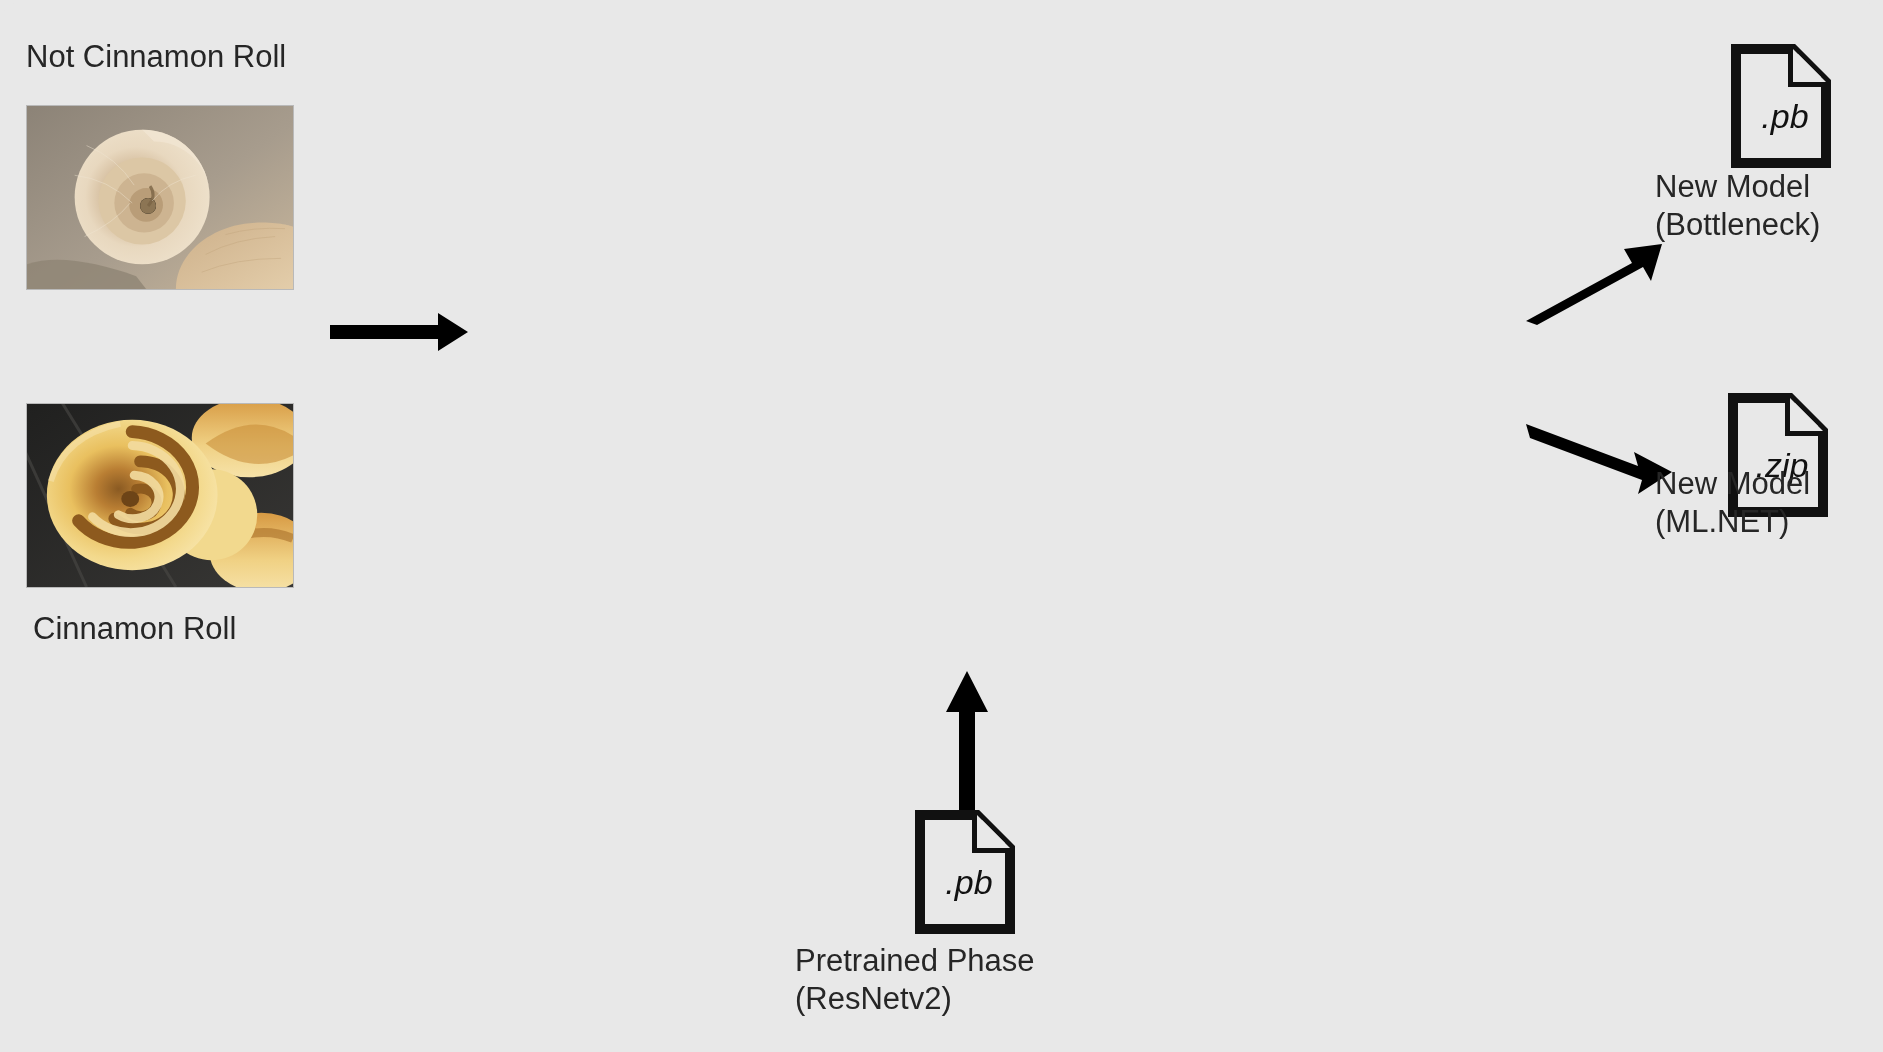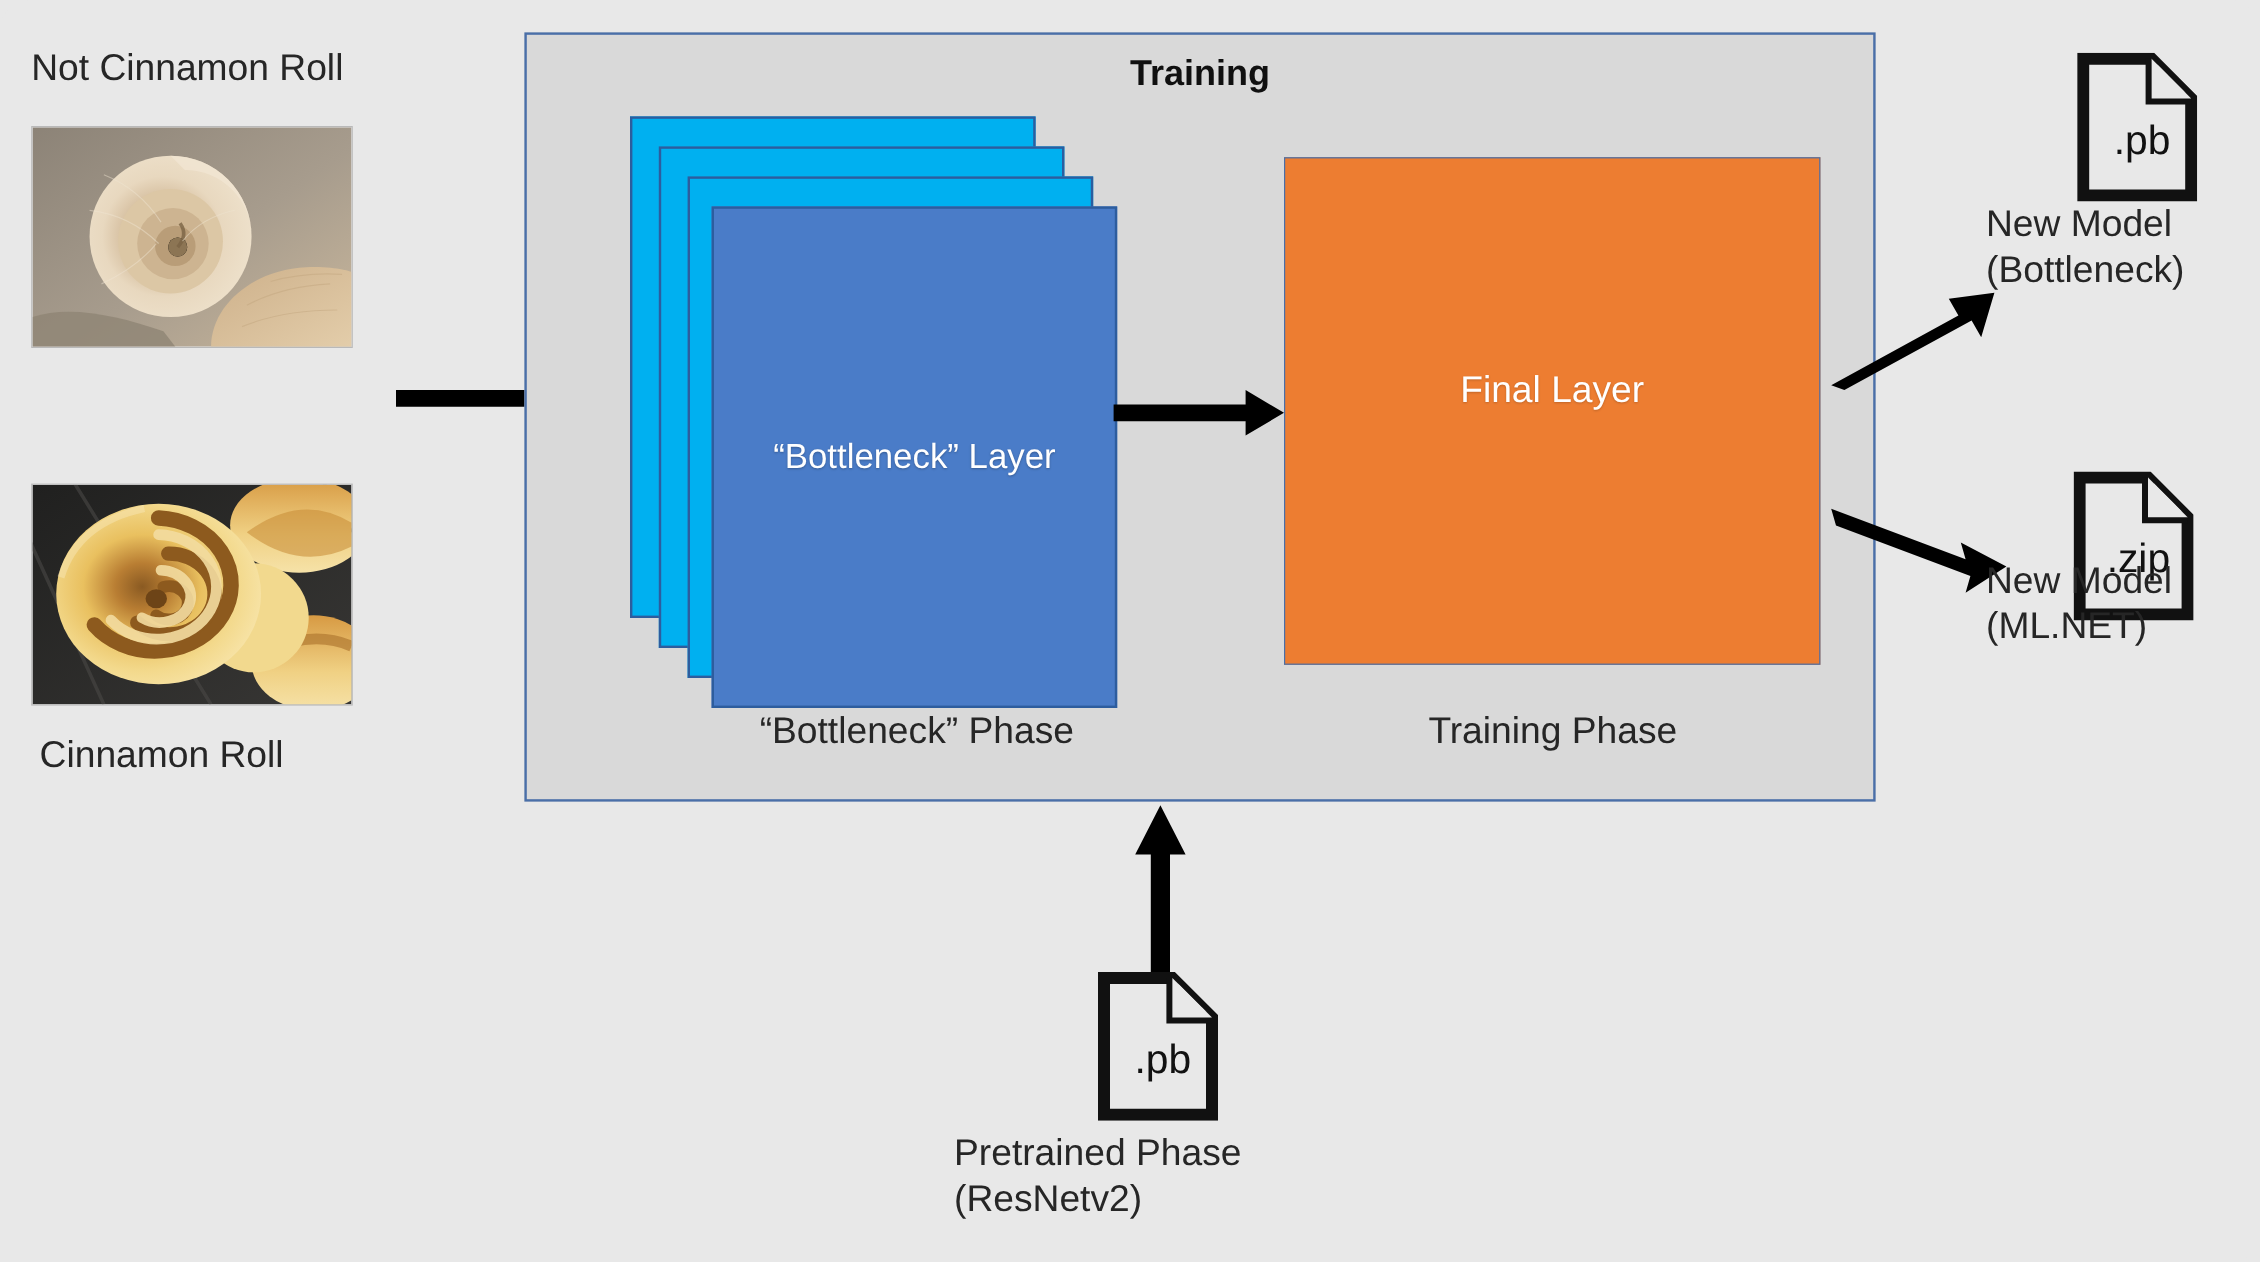--- a/index.html
+++ b/index.html
@@ -93,21 +93,21 @@
   
   .phase-caption {
     position: absolute;
     font-size: 31px;
     color: #262626;
     white-space: nowrap;
     text-align: center;
   }
 
   
-  .file-icon { position: absolute; }
+  .file-icon { position: absolute; font-style: italic; }
   .file-icon svg { display: block; }
 
   
   .arrow { position: absolute; }
   .arrow svg { display: block; overflow: visible; }
 </style>
 </head>
 <body>
 
 <div id="canvas">
@@ -210,44 +210,20 @@
   </div>
 
   <div class="label" style="left:33px; top:610px; text-align:right;">Cinnamon Roll</div>
 
   <div class="arrow" style="left:330px; top:305px; width:140px; height:54px;">
     <svg width="140" height="54" viewBox="0 0 140 54">
       <path d="M0 20 L108 20 L108 8 L138 27 L108 46 L108 34 L0 34 Z" fill="#000000"></path>
     </svg>
   </div>
 
-  <div id="training-box">
-
-    <div id="training-title">Training</div>
-
-    <div class="stack-layer cyan" style="left:86px; top:68px;"></div>
-    <div class="stack-layer cyan" style="left:110px; top:93px;"></div>
-    <div class="stack-layer cyan" style="left:134px; top:118px;"></div>
-    <div class="stack-layer front" style="left:154px; top:143px;">
-      <span class="txt">“Bottleneck” Layer</span>
-    </div>
-
-    <div class="arrow" style="left:489px; top:288px; width:146px; height:54px;">
-      <svg width="146" height="54" viewBox="0 0 146 54">
-        <path d="M0 20 L110 20 L110 8 L142 27 L110 46 L110 34 L0 34 Z" fill="#000000"></path>
-      </svg>
-    </div>
-
-    <div id="final-layer" style="left:631px; top:102px; width:447px; height:423px;">
-      <span class="txt">Final Layer</span>
-    </div>
-
-    <div class="phase-caption" style="left:160px; top:562px; width:330px;">“Bottleneck” Phase</div>
-    <div class="phase-caption" style="left:690px; top:562px; width:330px;">Training Phase</div>
-  </div>
 
   <div class="arrow" style="left:1520px; top:225px; width:160px; height:110px;">
     <svg width="160" height="110" viewBox="0 0 160 110">
       <path d="M6 96 L112 38 L104 24 L142 19 L131 56 L123 42 L17 100 Z" fill="#000000"></path>
     </svg>
   </div>
 
   <div class="arrow" style="left:1520px; top:410px; width:160px; height:100px;">
     <svg width="160" height="100" viewBox="0 0 160 100">
       <path d="M6 14 L118 56 L114 42 L152 62 L118 84 L122 70 L10 28 Z" fill="#000000"></path>

